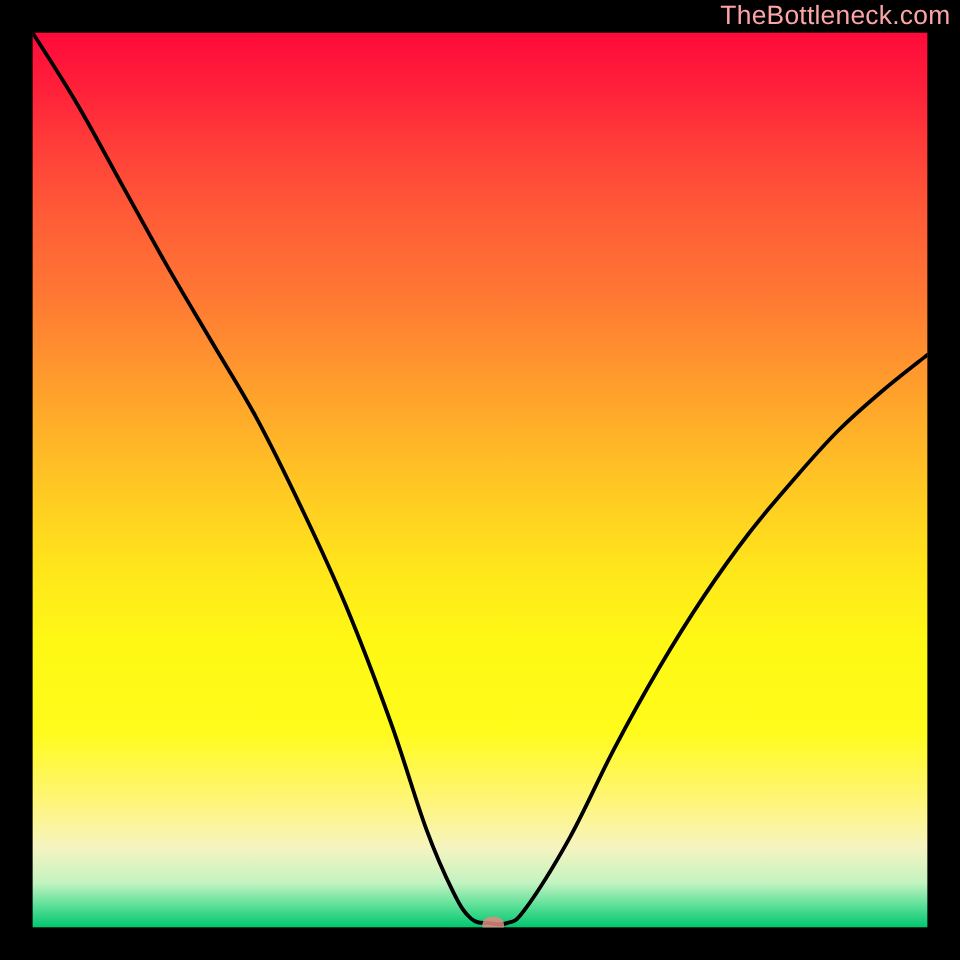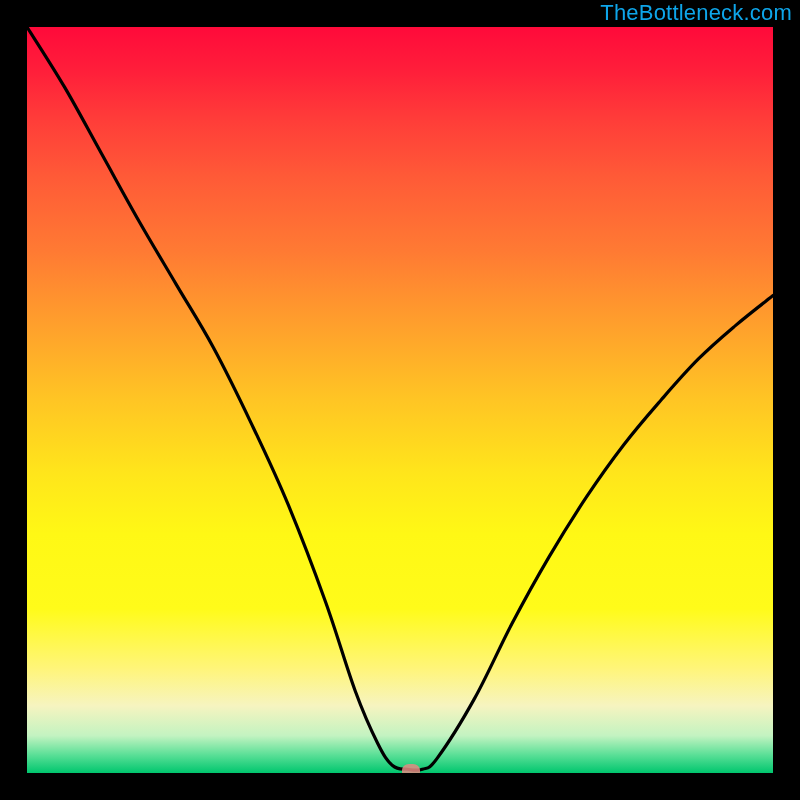--- a/index.html
+++ b/index.html
@@ -49,21 +49,21 @@
       #f6f4c0 91%,
       #c3f3c1 95%,
       #5de098 97.5%,
       #00c66e 100%
     );
   }
   .watermark {
     position: absolute;
     top: 0px;
     right: 8px;
-    color: #0ea5e9;
+    color: #fca5a5;
     font-size: 22px;
     font-weight: 400;
     letter-spacing: 0.2px;
     user-select: none;
   }
   svg.curve {
     position: absolute;
     left: 0;
     top: 0;
     width: 100%;

